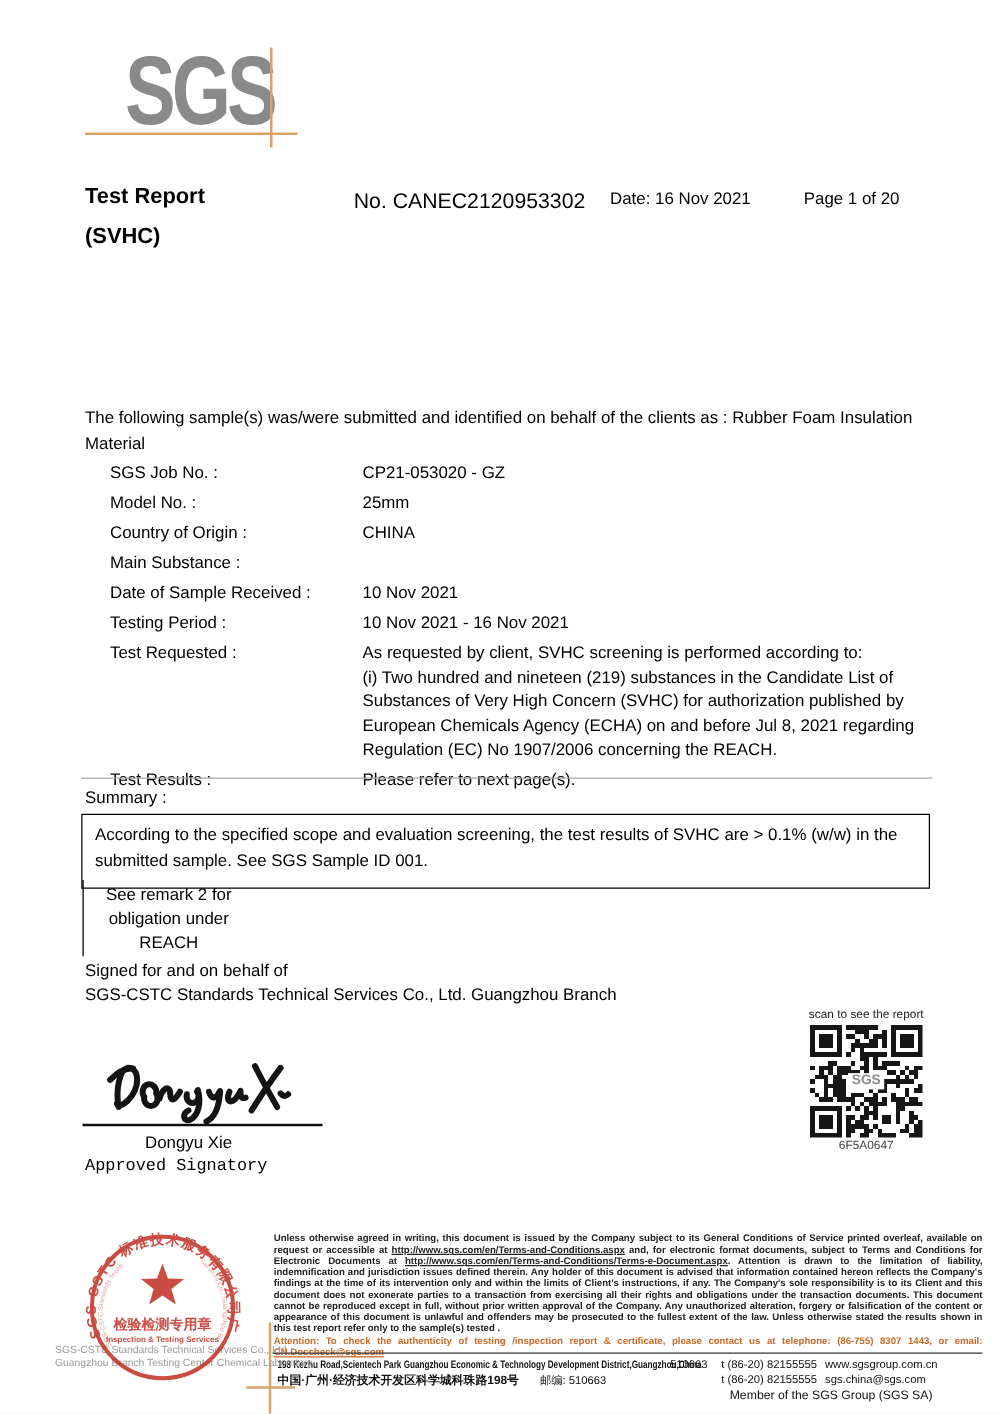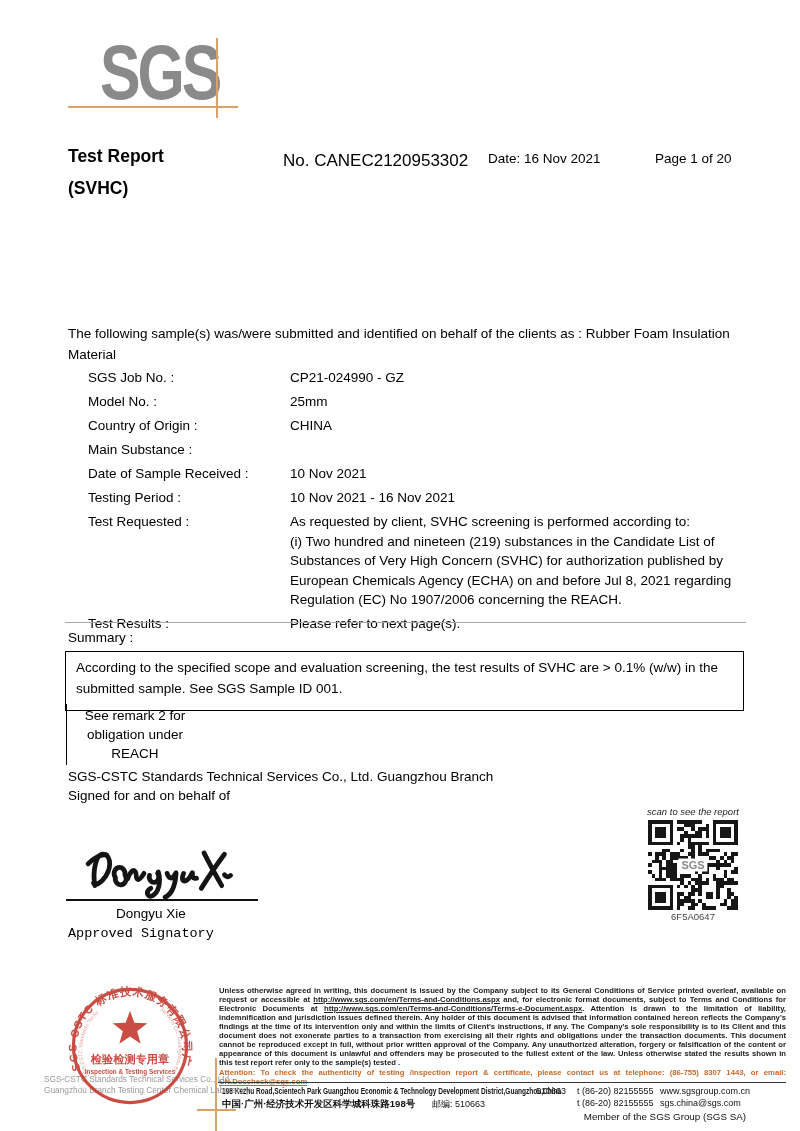--- a/index.html
+++ b/index.html
@@ -15,21 +15,21 @@
   .crosshair-h,.crosshair-v{position:absolute;background:#d9a26b;}
   .ch-top-h{left:68px;top:106px;width:170px;height:2px;}
   .ch-top-v{left:216px;top:38px;width:2px;height:80px;}
   .ch-bot-v{left:215px;top:1058px;width:2px;height:73px;}
   .ch-bot-h{left:197px;top:1109px;width:39px;height:2px;}
   
   .rpt-title{position:absolute;left:68px;top:146px;font-size:17.5px;font-weight:700;}
   .rpt-sub{position:absolute;left:68px;top:178px;font-size:17.5px;font-weight:700;}
   .hdr-no{position:absolute;left:283px;top:151px;font-size:17px;}
   .hdr-date{position:absolute;left:488px;top:151px;font-size:13.5px;}
-  .hdr-page{position:absolute;left:643px;top:151px;font-size:13.5px;margin-left:12px;}
+  .hdr-page{position:absolute;left:643px;top:151px;font-size:13.5px;}
   .client{position:absolute;left:68px;top:210px;width:700px;font-size:13.5px;line-height:21px;}
   
   .intro{position:absolute;left:68px;top:323px;width:688px;font-size:13.5px;line-height:21px;}
   .fields{position:absolute;left:68px;top:368px;width:684px;font-size:13.5px;line-height:19.5px;}
   .field-row{display:flex;margin-bottom:4.5px;}
   .field-label{width:202px;flex:none;margin-left:20px;}
   .field-value{flex:1;white-space:pre-line;}
   .rule{position:absolute;left:65px;top:622px;width:681px;height:1px;background:#a9a9a9;}
   .summary-heading{position:absolute;left:68px;top:630px;font-size:13.5px;}
   .summary-box{
@@ -42,21 +42,21 @@
     justify-content:center;text-align:center;font-size:13.5px;line-height:19px;padding:2px 8px;box-sizing:border-box;
   }
   
   .signed-block{position:absolute;left:68px;top:767px;font-size:13.5px;line-height:19px;width:560px;}
   .sig-svg{position:absolute;left:84px;top:843px;}
   .sig-line{position:absolute;left:66px;top:899px;width:192px;height:2px;background:#111;}
   .sig-name{position:absolute;left:68px;top:906px;font-size:13.5px;margin-left:48px;}
   .sig-role{position:absolute;left:68px;top:926px;font-size:13.5px;font-family:Liberation Mono, monospace;}
   
   .qr-block{position:absolute;left:638px;top:806px;width:110px;text-align:center;}
-  .qr-caption{font-size:9.5px;color:#222;font-style:italic;}
+  .qr-caption{font-size:9.5px;color:#222;}
   .qr-wrap{position:relative;width:90px;height:90px;margin:3px auto 0;}
   .qr-wrap svg{width:90px;height:90px;display:block;}
   .qr-center{
     position:absolute;left:50%;top:50%;transform:translate(-50%,-50%);
     background:#fff;color:#8a8a8a;font-size:11px;font-weight:700;padding:0 3px;line-height:13px;
   }
   .qr-code-text{font-size:9.5px;color:#444;margin-top:1px;}
   
   .stamp{position:absolute;left:66px;top:982px;width:128px;height:128px;opacity:.9;z-index:3;}
   .lab-lines{position:absolute;left:44px;top:1074px;font-size:8.3px;line-height:11px;color:#9a9a9a;z-index:1;white-space:nowrap;}
@@ -93,21 +93,21 @@
   <div class="hdr-no">No. CANEC2120953302</div>
   <div class="hdr-date">Date: 16 Nov 2021</div>
   <div class="hdr-page">Page 1 of 20</div>
 
 
   <div class="intro">The following sample(s) was/were submitted and identified on behalf of the clients as : Rubber Foam Insulation Material</div>
 
   <div class="fields">
     <div class="field-row">
         <div class="field-label">SGS Job No. :</div>
-        <div class="field-value">CP21-024990 - GZ</div>
+        <div class="field-value">CP21-053020 - GZ</div>
       </div>
     <div class="field-row">
         <div class="field-label">Model No. :</div>
         <div class="field-value">25mm</div>
       </div>
     <div class="field-row">
         <div class="field-label">Country of Origin :</div>
         <div class="field-value">CHINA</div>
       </div>
     <div class="field-row">
@@ -137,22 +137,22 @@
 
   <div class="rule"></div>
 
   <div class="summary-heading">Summary :</div>
   <div class="summary-box">
     <div class="summary-left">According to the specified scope and evaluation screening, the test results of SVHC are &gt; 0.1% (w/w) in the submitted sample. See SGS Sample ID 001.</div>
     <div class="summary-right">See remark 2 for obligation under REACH</div>
   </div>
 
   <div class="signed-block">
+    <div>Signed for and on behalf of</div>
     <div>SGS-CSTC Standards Technical Services Co., Ltd. Guangzhou Branch</div>
-    <div>Signed for and on behalf of</div>
   </div>
 
   <svg class="sig-svg" width="150" height="58" viewBox="0 0 220 84">
     <g fill="none" stroke="#141414" stroke-width="7" stroke-linecap="round" stroke-linejoin="round">
       <path d="M16 62 C12 40 18 18 26 16 C38 14 42 32 32 48 C26 57 16 64 14 58"></path>
       <path d="M6 30 C16 20 26 16 33 17"></path>
       <path d="M46 50 a8 9 0 1 0 14 -4 a8 9 0 1 0 -14 4"></path>
       <path d="M64 52 C67 42 72 38 75 41 C78 44 75 52 79 53 C82 54 86 47 88 44"></path>
       <path d="M96 47 a7 8 0 1 0 12 -3"></path>
       <path d="M109 42 C113 56 110 72 100 77 C92 80 90 70 98 66"></path>

